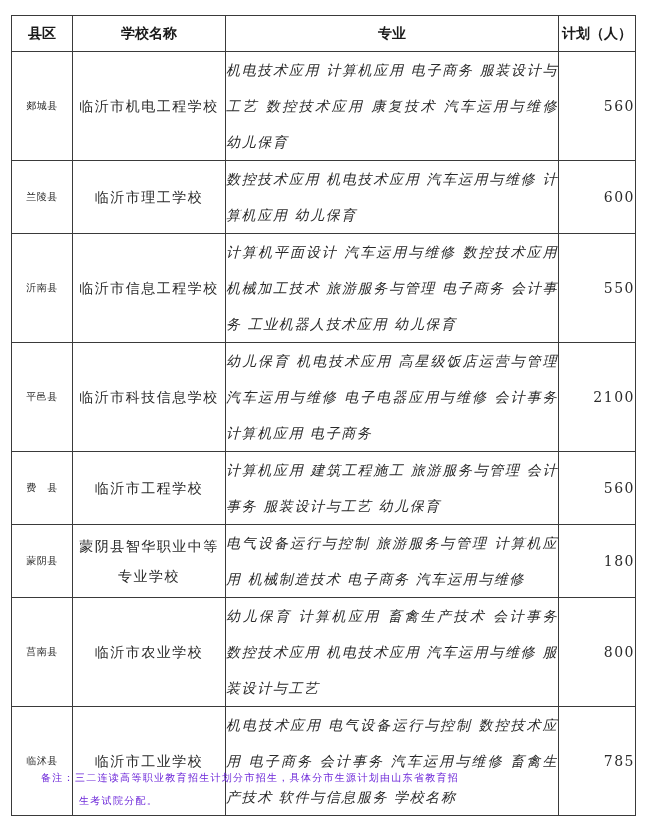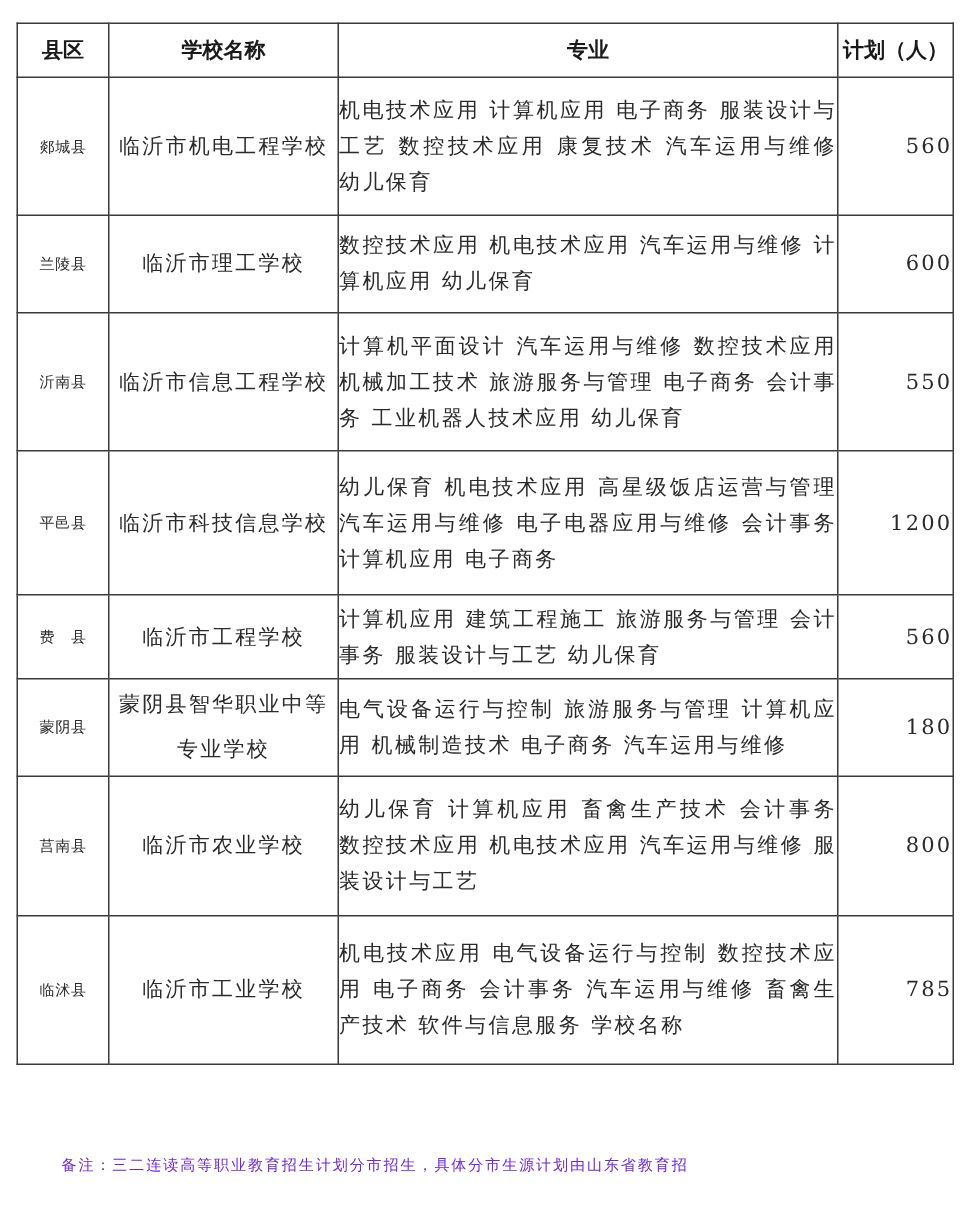--- a/index.html
+++ b/index.html
@@ -9,21 +9,21 @@
                border-collapse: collapse; table-layout: fixed; }
   table.plan td, table.plan th { border: 1.5px solid #3a3a3a; padding: 0; }
   table.plan th { height: 35px; font-family: Liberation Serif, serif;
                   font-weight: bold; font-size: 14px; color: #1a1a1a; text-align: center; }
   col.c-county { width: 61px; }
   col.c-school { width: 153px; }
   col.c-major  { width: 333px; }
   col.c-plan   { width: 77px; }
   td.county { text-align: center; font-size: 10px; letter-spacing: 0.5px; }
   td.school { text-align: center; font-size: 14px; letter-spacing: 1.5px; line-height: 30px; padding: 0 6px; }
-  td.major  { font-size: 14px; line-height: 24px; letter-spacing: 1.6px; padding: 0 3px 0 6px; text-align: justify; }
+  td.major  { font-size: 14px; line-height: 36px; letter-spacing: 1.6px; padding: 0 3px 0 6px; text-align: justify; font-style: italic; }
   td.plan   { text-align: right; font-size: 14px; letter-spacing: 1.5px; }
   .note { position: absolute; left: 41px; top: 766px; width: 580px; font-size: 10px;
           line-height: 23px; letter-spacing: 1.3px; color: #6d28d9; }
   .note .label { }
   .note .indent { padding-left: 38px; display: block; }
 </style>
 </head>
 <body>
 
 <table class="plan">
@@ -57,21 +57,21 @@
       <tr style="height: 92px;">
         <td class="county">沂南县</td>
         <td class="school">临沂市信息工程学校</td>
         <td class="major">计算机平面设计 汽车运用与维修 数控技术应用 机械加工技术 旅游服务与管理 电子商务 会计事务 工业机器人技术应用 幼儿保育</td>
         <td class="plan">550</td>
       </tr>
       <tr style="height: 96px;">
         <td class="county">平邑县</td>
         <td class="school">临沂市科技信息学校</td>
         <td class="major">幼儿保育 机电技术应用 高星级饭店运营与管理 汽车运用与维修 电子电器应用与维修 会计事务 计算机应用 电子商务</td>
-        <td class="plan">1200</td>
+        <td class="plan">2100</td>
       </tr>
       <tr style="height: 56px;">
         <td class="county">费　县</td>
         <td class="school">临沂市工程学校</td>
         <td class="major">计算机应用 建筑工程施工 旅游服务与管理 会计事务 服装设计与工艺 幼儿保育</td>
         <td class="plan">560</td>
       </tr>
       <tr style="height: 65px;">
         <td class="county">蒙阴县</td>
         <td class="school">蒙阴县智华职业中等专业学校</td>
@@ -88,13 +88,14 @@
         <td class="county">临沭县</td>
         <td class="school">临沂市工业学校</td>
         <td class="major">机电技术应用 电气设备运行与控制 数控技术应用 电子商务 会计事务 汽车运用与维修 畜禽生产技术 软件与信息服务 学校名称</td>
         <td class="plan">785</td>
       </tr>
     </tbody>
 </table>
 
 <div class="note">
   <span class="label">备注：</span><span>三二连读高等职业教育招生计划分市招生，具体分市生源计划由山东省教育招</span>
+  <span class="indent">生考试院分配。</span>
 </div>
 
 </body></html>

